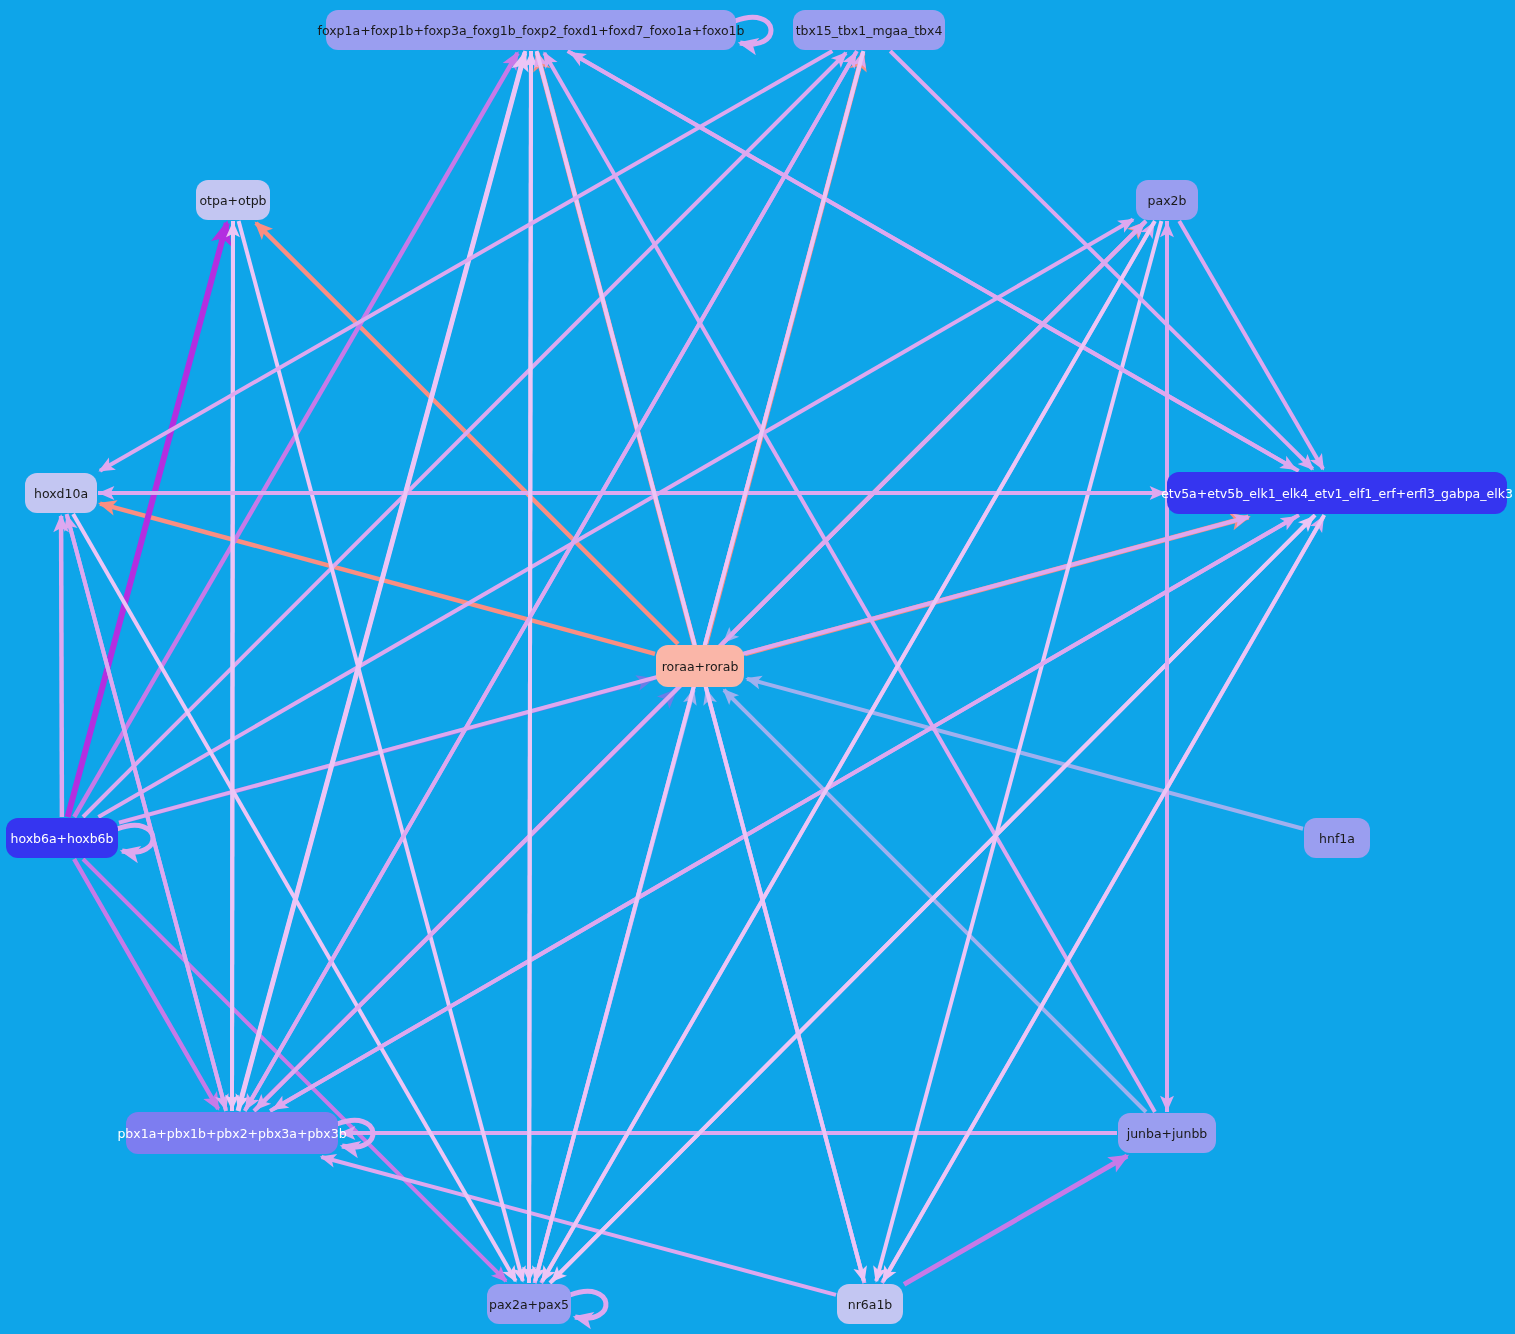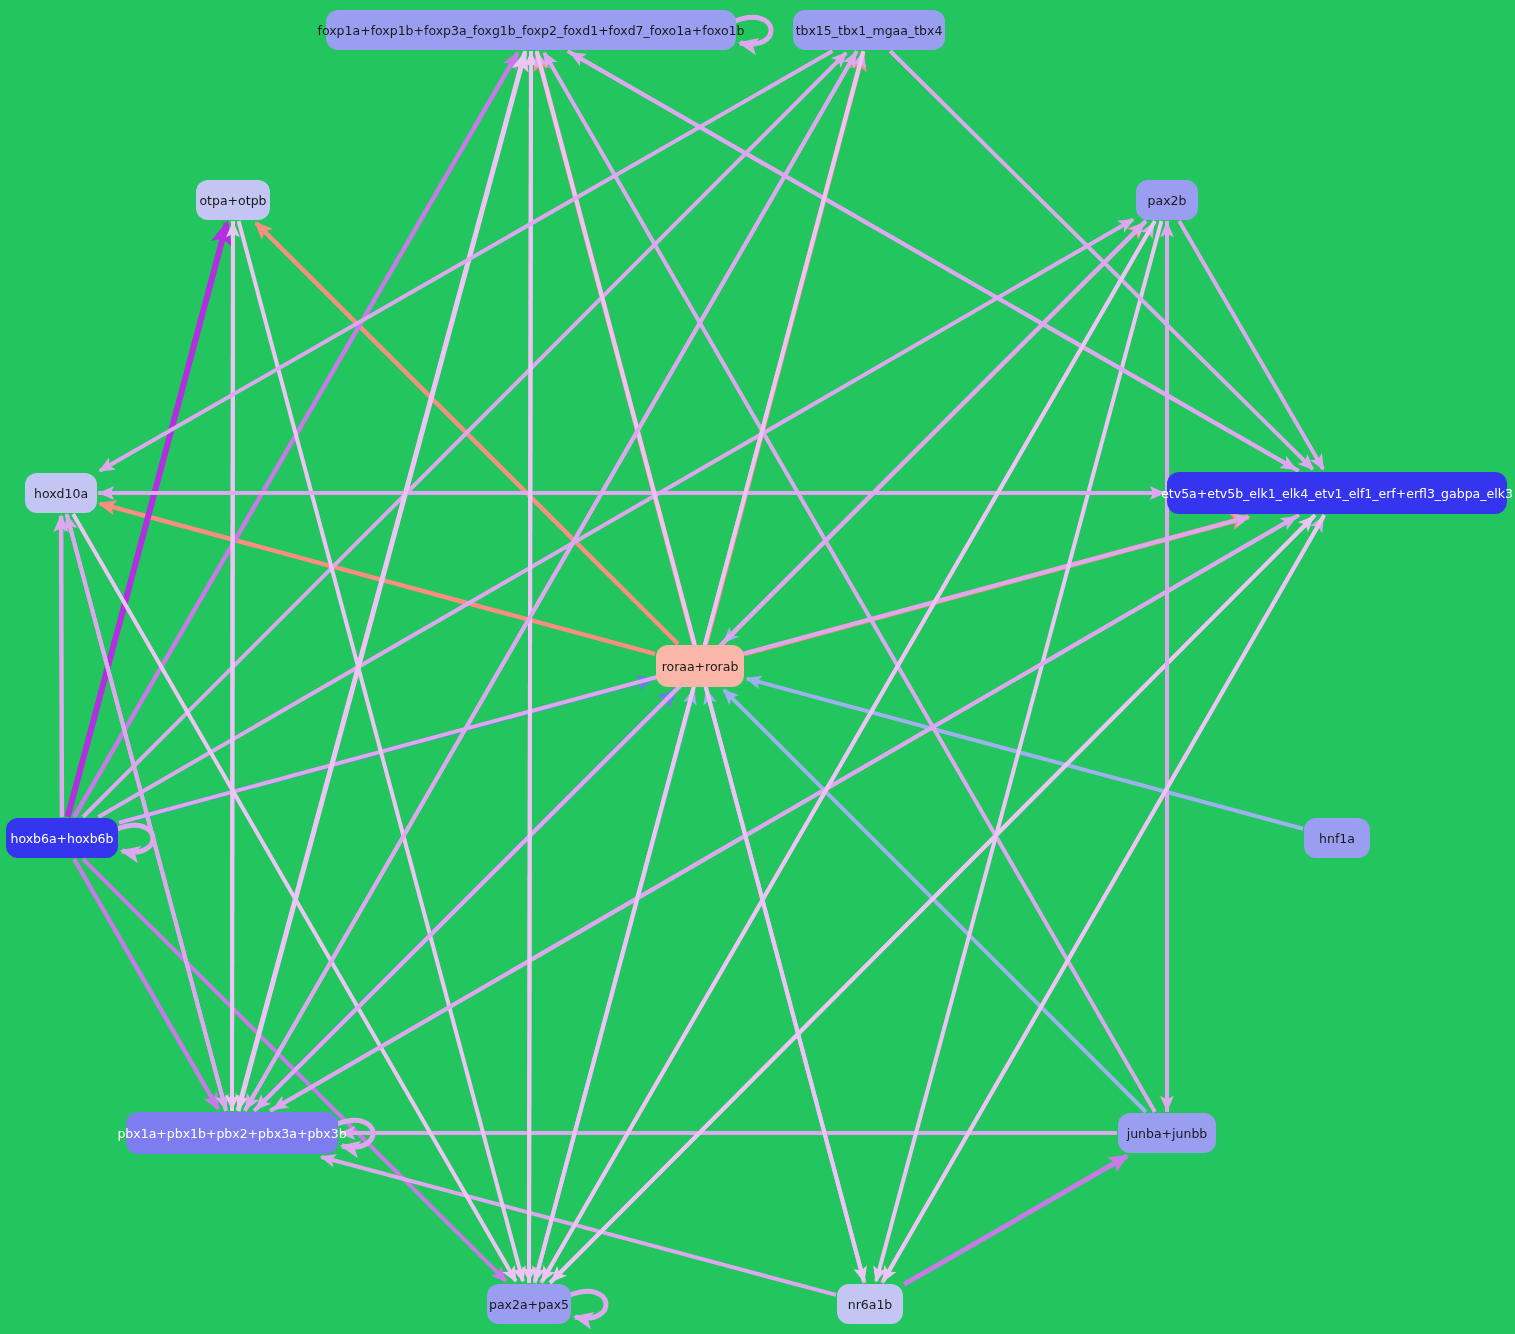--- a/index.html
+++ b/index.html
@@ -4,21 +4,21 @@
 <style>
   html, body {
     margin: 0;
     padding: 0;
     background: #ffffff;
   }
   #canvas-wrap {
     position: relative;
     width: 1515px;
     height: 1334px;
-    background: #22c55e;
+    background: #0ea5e9;
     overflow: hidden;
     font-family: "DejaVu Sans", sans-serif;
   }
   svg#graph {
     position: absolute;
     left: 0;
     top: 0;
     width: 1515px;
     height: 1334px;
     display: block;

